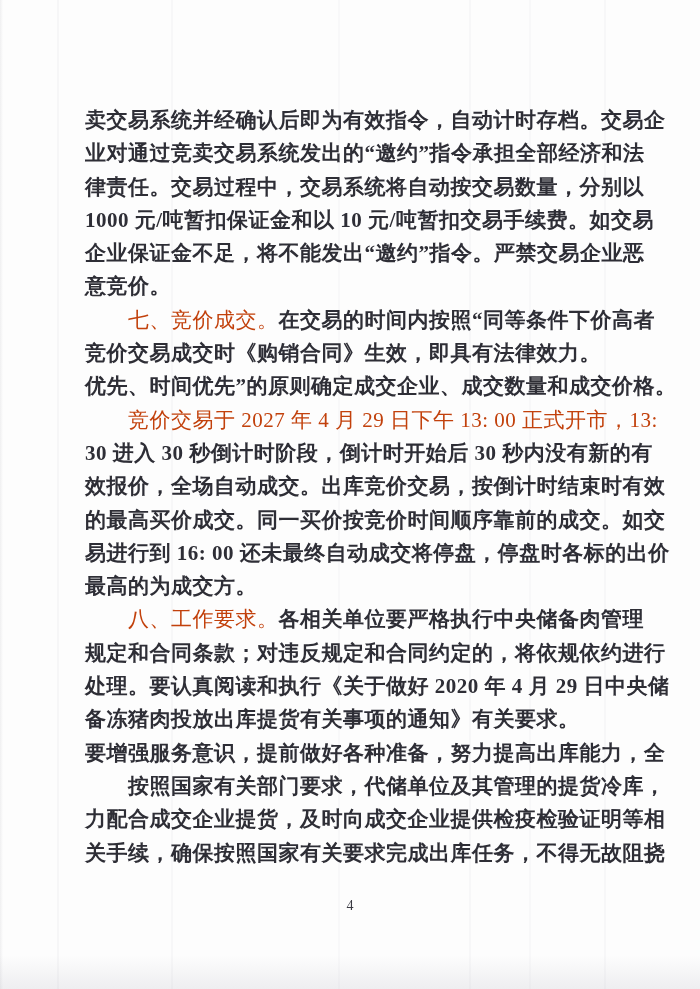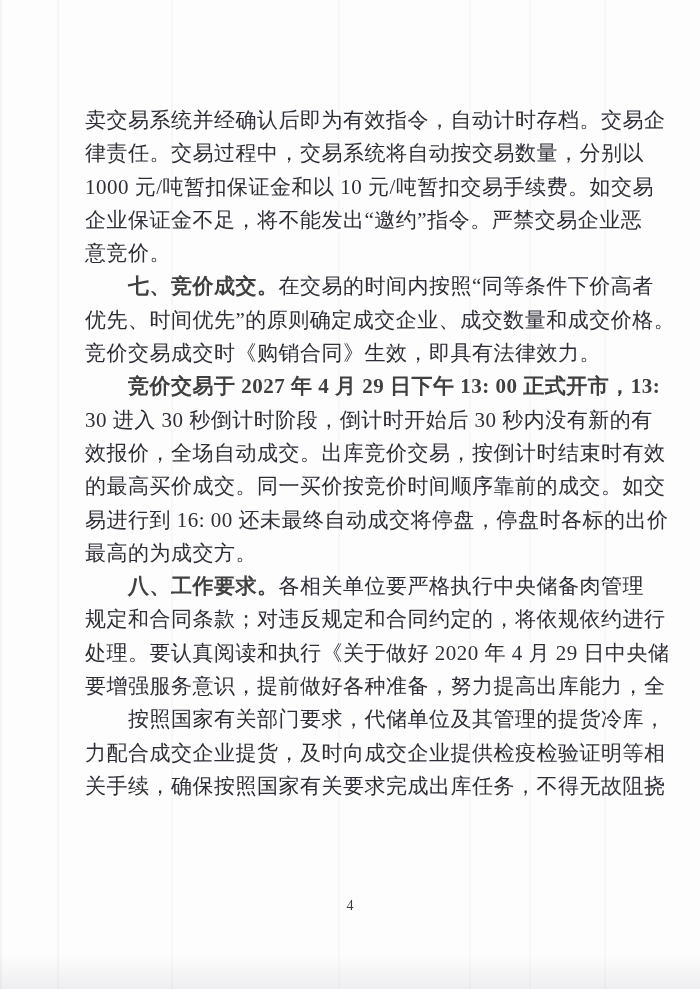--- a/index.html
+++ b/index.html
@@ -60,24 +60,24 @@
     text-justify: inter-ideograph;
     letter-spacing: 0.5px;
   }
   .line.end {
     text-align-last: left;
   }
   .line.indent {
     padding-left: 43px;
     width: 493px;
   }
-  .seg { font-weight: 400; }
+  .seg { font-weight: 700; }
   .seg.bold {
-    font-weight: 700;
-    color: #404040;
+    font-weight: 400;
+    color: #c2410c;
   }
   .page-number {
     position: absolute;
     left: 0;
     right: 0;
     top: 898px;
     text-align: center;
     font-size: 14px;
     color: #3a3a42;
     font-family: "Liberation Serif", "DejaVu Serif", serif;
@@ -91,36 +91,38 @@
   <div class="streak s2"></div>
   <div class="streak s3"></div>
   <div class="streak s4"></div>
   <div class="streak s5"></div>
   <div class="streak s6"></div>
   <div class="edge-left"></div>
   <div class="bottom-band"></div>
 
   <div class="text-block">
       <div class="line"><span class="seg">卖交易系统并经确认后即为有效指令，自动计时存档。交易企</span></div>
+      <div class="line"><span class="seg">业对通过竞卖交易系统发出的“邀约”指令承担全部经济和法</span></div>
       <div class="line"><span class="seg">律责任。交易过程中，交易系统将自动按交易数量，分别以</span></div>
       <div class="line"><span class="seg">1000 元/吨暂扣保证金和以 10 元/吨暂扣交易手续费。如交易</span></div>
       <div class="line"><span class="seg">企业保证金不足，将不能发出“邀约”指令。严禁交易企业恶</span></div>
       <div class="line end"><span class="seg">意竞价。</span></div>
       <div class="line indent"><span class="seg bold">七、竞价成交。</span><span class="seg">在交易的时间内按照“同等条件下价高者</span></div>
+      <div class="line end"><span class="seg">竞价交易成交时《购销合同》生效，即具有法律效力。</span></div>
       <div class="line"><span class="seg">优先、时间优先”的原则确定成交企业、成交数量和成交价格。</span></div>
-      <div class="line end"><span class="seg">竞价交易成交时《购销合同》生效，即具有法律效力。</span></div>
       <div class="line indent"><span class="seg bold">竞价交易于 2027 年 4 月 29 日下午 13: 00 正式开市，13:</span></div>
       <div class="line"><span class="seg">30 进入 30 秒倒计时阶段，倒计时开始后 30 秒内没有新的有</span></div>
       <div class="line"><span class="seg">效报价，全场自动成交。出库竞价交易，按倒计时结束时有效</span></div>
       <div class="line"><span class="seg">的最高买价成交。同一买价按竞价时间顺序靠前的成交。如交</span></div>
       <div class="line"><span class="seg">易进行到 16: 00 还未最终自动成交将停盘，停盘时各标的出价</span></div>
       <div class="line end"><span class="seg">最高的为成交方。</span></div>
       <div class="line indent"><span class="seg bold">八、工作要求。</span><span class="seg">各相关单位要严格执行中央储备肉管理</span></div>
       <div class="line"><span class="seg">规定和合同条款；对违反规定和合同约定的，将依规依约进行</span></div>
       <div class="line"><span class="seg">处理。要认真阅读和执行《关于做好 2020 年 4 月 29 日中央储</span></div>
+      <div class="line end"><span class="seg">备冻猪肉投放出库提货有关事项的通知》有关要求。</span></div>
       <div class="line"><span class="seg">要增强服务意识，提前做好各种准备，努力提高出库能力，全</span></div>
       <div class="line indent"><span class="seg">按照国家有关部门要求，代储单位及其管理的提货冷库，</span></div>
       <div class="line"><span class="seg">力配合成交企业提货，及时向成交企业提供检疫检验证明等相</span></div>
       <div class="line"><span class="seg">关手续，确保按照国家有关要求完成出库任务，不得无故阻挠</span></div>
     </div>
 
   <div class="page-number">4</div>
 </div>
 
 </body></html>

